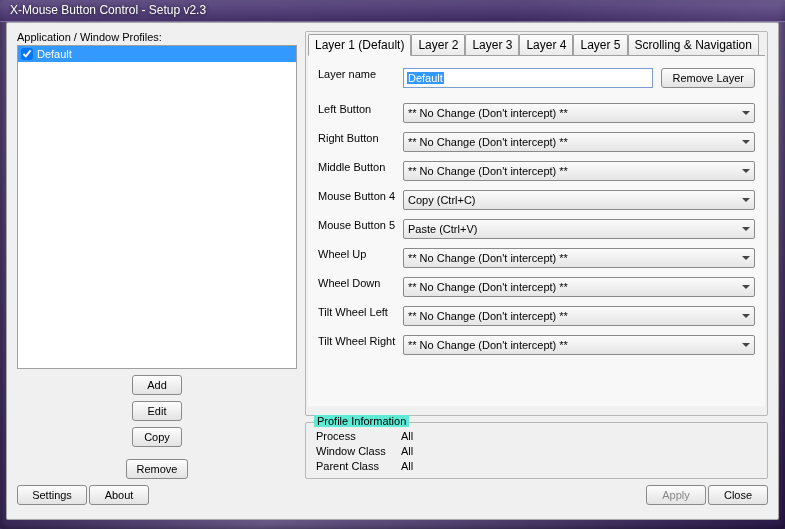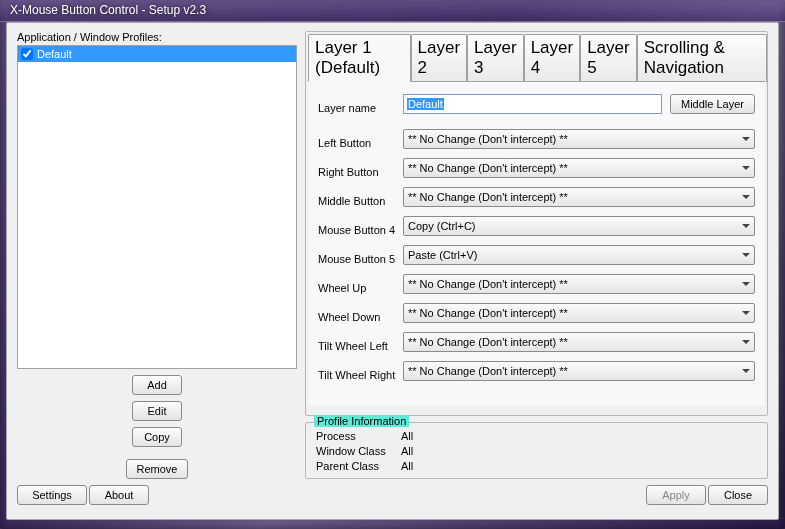--- a/index.html
+++ b/index.html
@@ -102,42 +102,42 @@
     padding-top: 2px;
     position: relative;
     top: 0;
   }
   .tab {
     border: 1px solid #a0a0a0;
     border-bottom: none;
     background: linear-gradient(180deg,#fdfdfd,#e9e9e9);
     padding: 3px 6px;
     margin-right: 0;
-    font-size: 17px;
+    font-size: 12px;
     cursor: pointer;
     position: relative;
     border-radius: 2px 2px 0 0;
   }
   .tab.active {
     background: #f8f8f8;
     border-bottom: 1px solid #f8f8f8;
     z-index: 2;
   }
   .tabbody {
     border-top: 1px solid #a0a0a0;
     background: #f8f8f8;
     margin: 0 2px 2px 2px;
     flex: 1;
     padding: 12px 10px 6px 10px;
     position: relative;
     top: -1px;
   }
   .row {
     display: flex;
-    align-items: flex-end;
+    align-items: flex-start;
     margin-bottom: 9px;
   }
   .row-label { width: 85px; color:#000;}
   .reset-btn { margin-left: 8px; }
   .combo {
     flex: 1;
     border: 1px solid #8a8a8a;
     border-radius: 2px;
     background: linear-gradient(180deg,#fbfbfb,#e5e5e5);
     height: 20px;
@@ -222,21 +222,21 @@
             <div class="tab">Layer 4</div>
             <div class="tab">Layer 5</div>
             <div class="tab">Scrolling &amp; Navigation</div>
           </div>
           <div class="tabbody">
             <div class="row">
               <div class="row-label">Layer name</div>
               <div class="selected-text-input">
                 <span>Default</span>
               </div>
-              <button class="btn reset-btn">Middle Layer</button>
+              <button class="btn reset-btn">Remove Layer</button>
             </div>
             <div style="height:6px"></div>
 
             <div class="row">
               <div class="row-label">Left Button</div>
               <div class="combo">
                 <span>** No Change (Don't intercept) **</span>
                 <div class="combo-arrow"></div>
               </div>
             </div>

